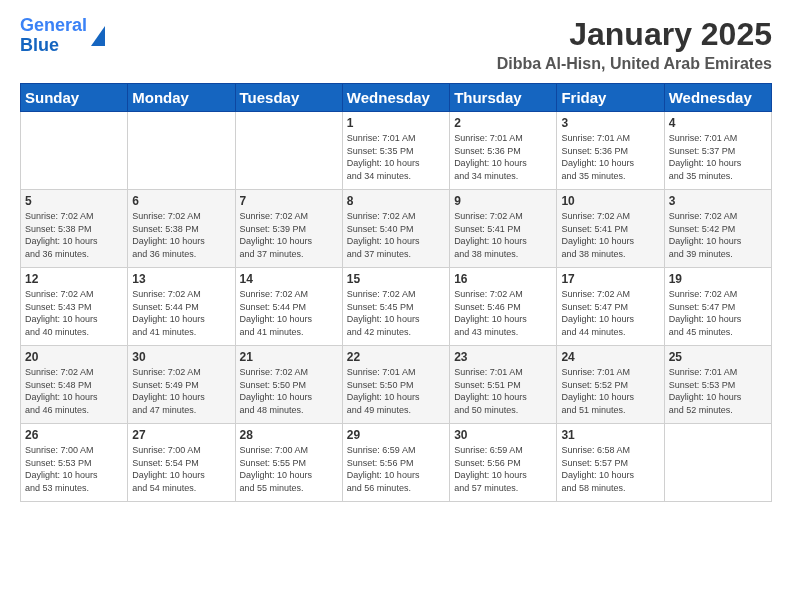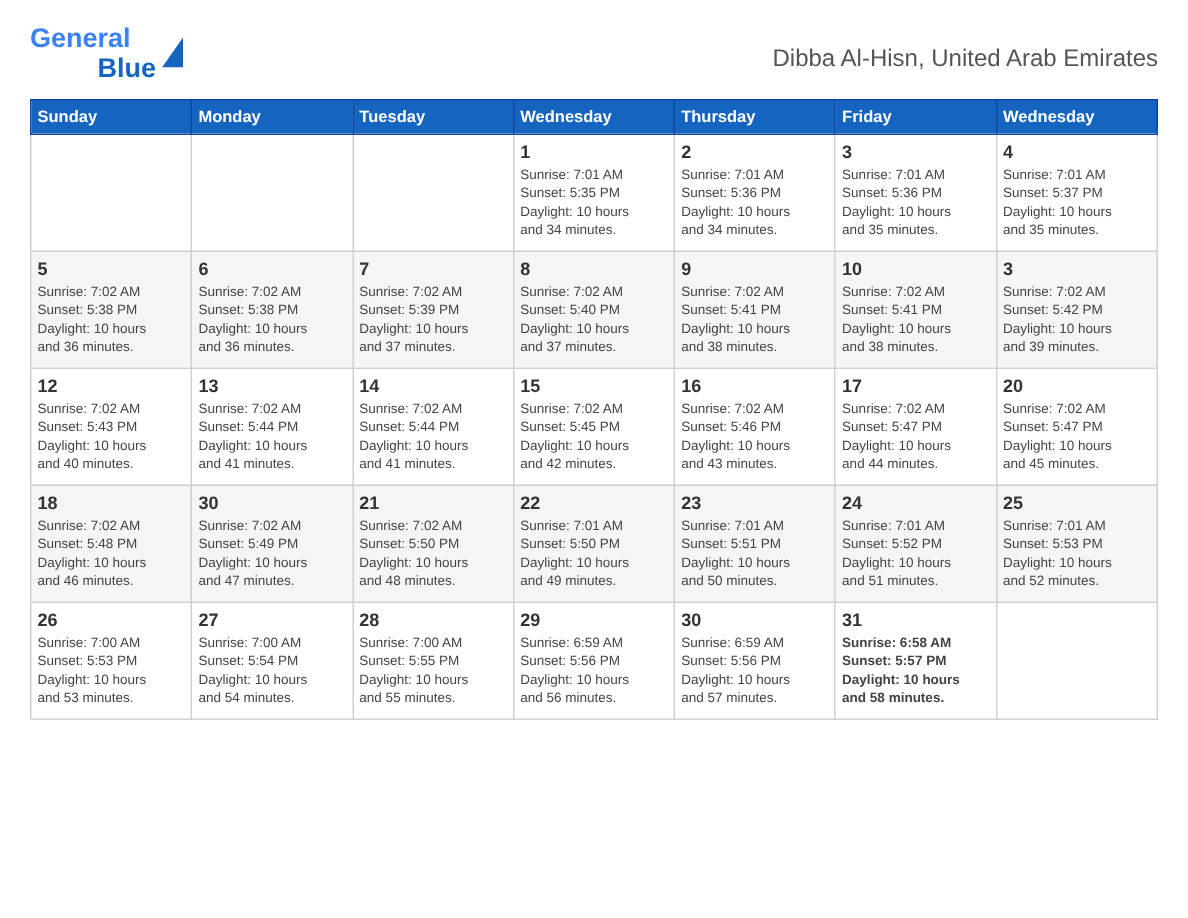--- a/index.html
+++ b/index.html
@@ -23,43 +23,44 @@
     .logo {
       display: flex;
       align-items: center;
     }
     .logo-text {
       font-size: 18px;
       font-weight: bold;
       line-height: 1.1;
     }
     .logo-general { color: #3b82f6; }
-    .logo-blue { color: #1565c0; margin-left: 45px; }
+    .logo-blue { color: #1565c0; }
     .title-block {
       text-align: right;
     }
     .calendar-title {
       font-size: 32px;
       font-weight: bold;
       color: #333;
     }
     .calendar-subtitle {
       font-size: 16px;
       color: #555;
-      margin-top: 15px;
+      margin-top: 2px;
+      font-weight: bold;
     }
     table {
       width: 100%;
       border-collapse: collapse;
       table-layout: fixed;
     }
     thead tr th {
       background-color: #1565c0;
       color: #fff;
-      font-size: 11px;
+      font-size: 15px;
       font-weight: bold;
       padding: 5px 4px;
       text-align: left;
       border: 1px solid #0d47a1;
     }
     tbody tr td {
       vertical-align: top;
       padding: 4px 4px;
       font-size: 9.5px;
       color: #333;
@@ -103,20 +104,21 @@
           </span>
           <div style="margin-left:4px;margin-top:4px;">
             <svg width="14" height="20" viewBox="0 0 14 20">
               <polygon points="0,20 14,0 14,20" fill="#1565c0"></polygon>
             </svg>
           </div>
         </div>
       </div>
     </div>
     <div class="title-block">
+      <div class="calendar-title">January 2025</div>
       <div class="calendar-subtitle">Dibba Al-Hisn, United Arab Emirates</div>
     </div>
   </div>
 
   <table>
     <thead>
       <tr>
 
       <th>Sunday</th>
           <th>Monday</th>
@@ -250,30 +252,30 @@
 and 43 minutes.</div>
           </td>
           <td>
             <span class="day-number">17</span>
             <div class="day-detail" style="white-space: pre-line;">Sunrise: 7:02 AM
 Sunset: 5:47 PM
 Daylight: 10 hours
 and 44 minutes.</div>
           </td>
           <td>
+            <span class="day-number">19</span>
+            <div class="day-detail" style="white-space: pre-line;">Sunrise: 7:02 AM
+Sunset: 5:47 PM
+Daylight: 10 hours
+and 45 minutes.</div>
+          </td>
+        </tr>
+        <tr>
+          <td>
             <span class="day-number">20</span>
-            <div class="day-detail" style="white-space: pre-line;">Sunrise: 7:02 AM
-Sunset: 5:47 PM
-Daylight: 10 hours
-and 45 minutes.</div>
-          </td>
-        </tr>
-        <tr>
-          <td>
-            <span class="day-number">18</span>
             <div class="day-detail" style="white-space: pre-line;">Sunrise: 7:02 AM
 Sunset: 5:48 PM
 Daylight: 10 hours
 and 46 minutes.</div>
           </td>
           <td>
             <span class="day-number">30</span>
             <div class="day-detail" style="white-space: pre-line;">Sunrise: 7:02 AM
 Sunset: 5:49 PM
 Daylight: 10 hours
@@ -346,21 +348,21 @@
           </td>
           <td>
             <span class="day-number">30</span>
             <div class="day-detail" style="white-space: pre-line;">Sunrise: 6:59 AM
 Sunset: 5:56 PM
 Daylight: 10 hours
 and 57 minutes.</div>
           </td>
           <td>
             <span class="day-number">31</span>
-            <div class="day-detail" style="white-space: pre-line; font-weight: bold;">Sunrise: 6:58 AM
+            <div class="day-detail" style="white-space: pre-line;">Sunrise: 6:58 AM
 Sunset: 5:57 PM
 Daylight: 10 hours
 and 58 minutes.</div>
           </td>
           <td class="empty-cell"></td>
         </tr>
       </tbody>
   </table>
 </div>
 

